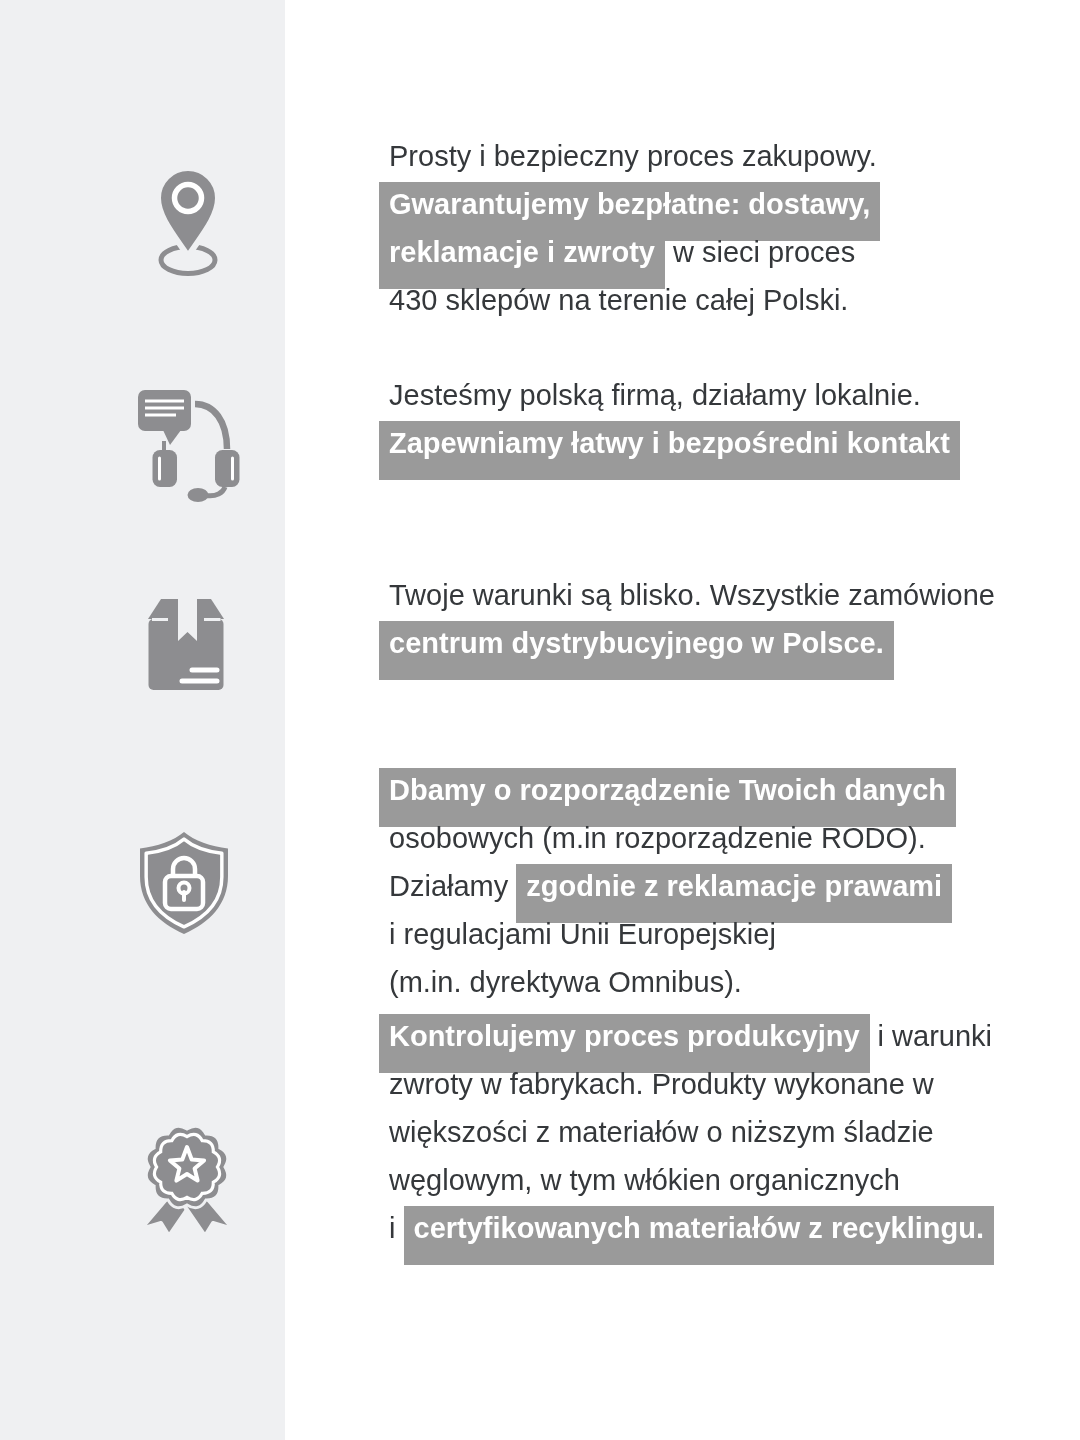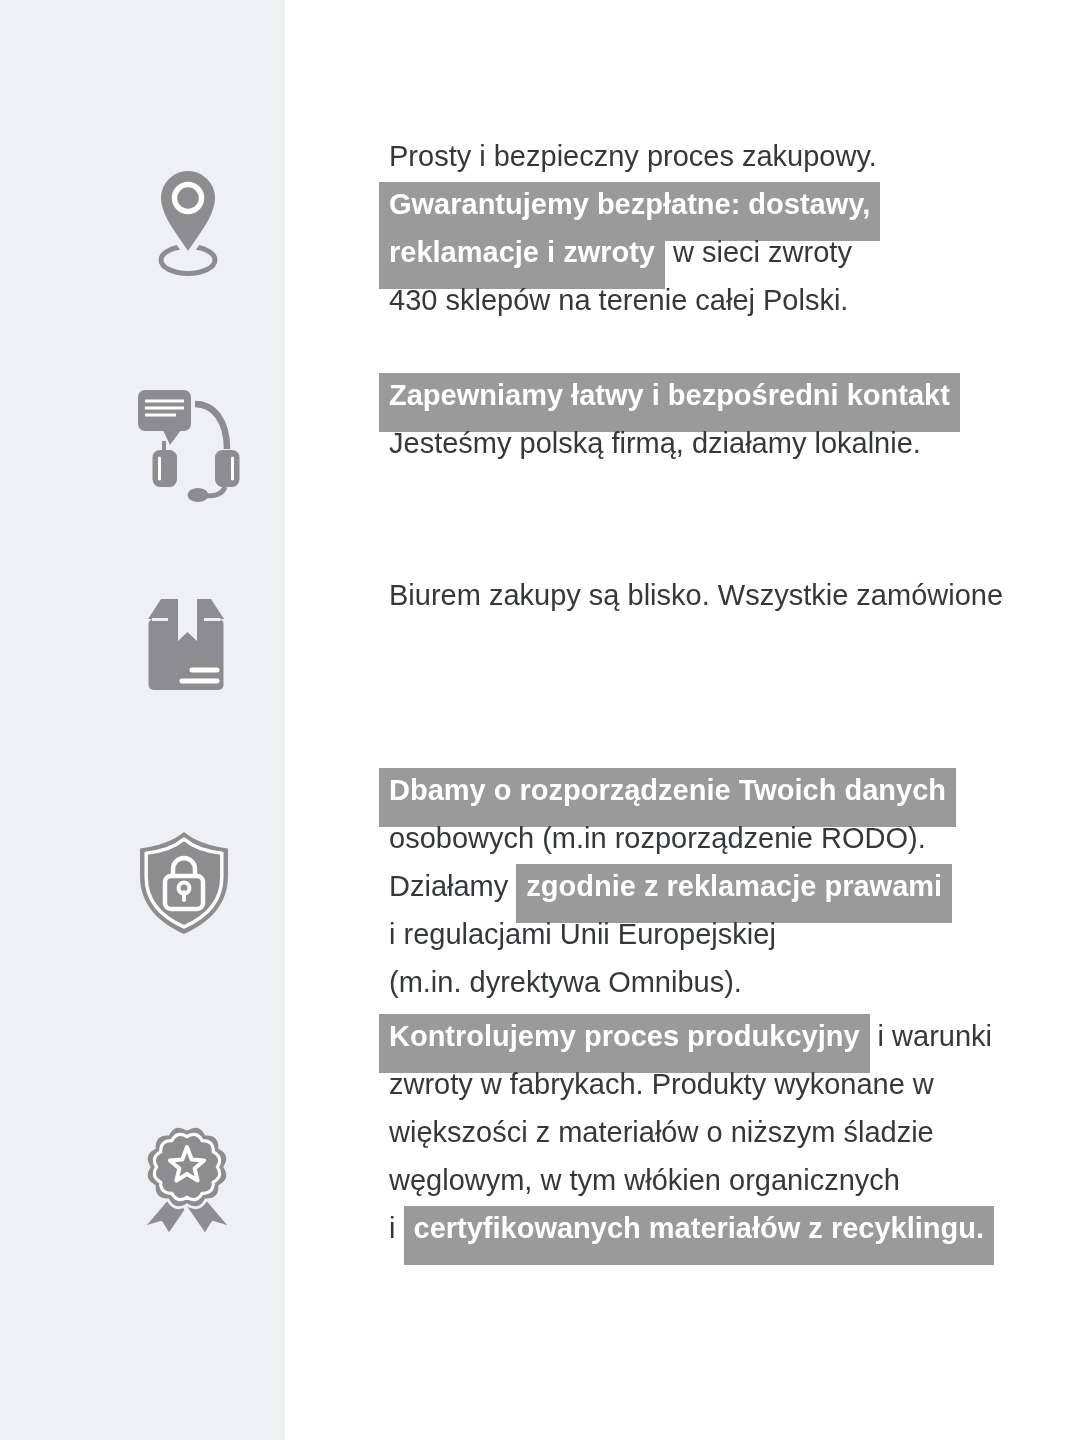--- a/index.html
+++ b/index.html
@@ -71,29 +71,30 @@
     <path d="M92,50 Q99.4,62.2 86.9,69 Q87.2,83.2 73,82.9 Q66.2,95.4 54,88 Q41.8,95.4 35,82.9 Q20.8,83.2 21.1,69 Q8.6,62.2 16,50 Q8.6,37.8 21.1,31 Q20.8,16.8 35,17.1 Q41.8,4.6 54,12 Q66.2,4.6 73,17.1 Q87.2,16.8 86.9,31 Q99.4,37.8 92,50 Z" transform="translate(54,50) scale(0.8) translate(-54,-50)" fill="none" stroke="#fff" stroke-width="4"></path>
     <polygon points="54,30 58.7,42.5 71.1,43.4 61.6,51.5 64.6,63.6 54,57 43.4,63.6 46.4,51.5 36.9,43.4 49.3,42.5" fill="currentColor" stroke="#fff" stroke-width="4" stroke-linejoin="round"></polygon>
   </svg>
 
 </div>
 
 <main class="content">
     <section class="block" style="top: 132px;">
       <div class="line"><span>Prosty i bezpieczny proces zakupowy.</span></div>
       <div class="line"><span class="hl lead">Gwarantujemy bezpłatne: dostawy,</span></div>
-      <div class="line"><span class="hl lead">reklamacje i zwroty</span><span> w sieci zwroty</span></div>
+      <div class="line"><span class="hl lead">reklamacje i zwroty</span><span> w sieci proces</span></div>
       <div class="line"><span>430 sklepów na terenie całej Polski.</span></div>
     </section>
     <section class="block" style="top: 371px;">
+      <div class="line"><span>Jesteśmy polską firmą, działamy lokalnie.</span></div>
       <div class="line"><span class="hl lead">Zapewniamy łatwy i bezpośredni kontakt</span></div>
-      <div class="line"><span>Jesteśmy polską firmą, działamy lokalnie.</span></div>
     </section>
     <section class="block" style="top: 571px;">
-      <div class="line"><span>Biurem zakupy są blisko. Wszystkie zamówione</span></div>
+      <div class="line"><span>Twoje warunki są blisko. Wszystkie zamówione</span></div>
+      <div class="line"><span class="hl lead">centrum dystrybucyjnego w Polsce.</span></div>
     </section>
     <section class="block" style="top: 766px;">
       <div class="line"><span class="hl lead">Dbamy o rozporządzenie Twoich danych</span></div>
       <div class="line"><span>osobowych (m.in rozporządzenie RODO).</span></div>
       <div class="line"><span>Działamy </span><span class="hl">zgodnie z reklamacje prawami</span></div>
       <div class="line"><span>i regulacjami Unii Europejskiej</span></div>
       <div class="line"><span>(m.in. dyrektywa Omnibus).</span></div>
     </section>
     <section class="block" style="top: 1012px;">
       <div class="line"><span class="hl lead">Kontrolujemy proces produkcyjny</span><span> i warunki</span></div>

